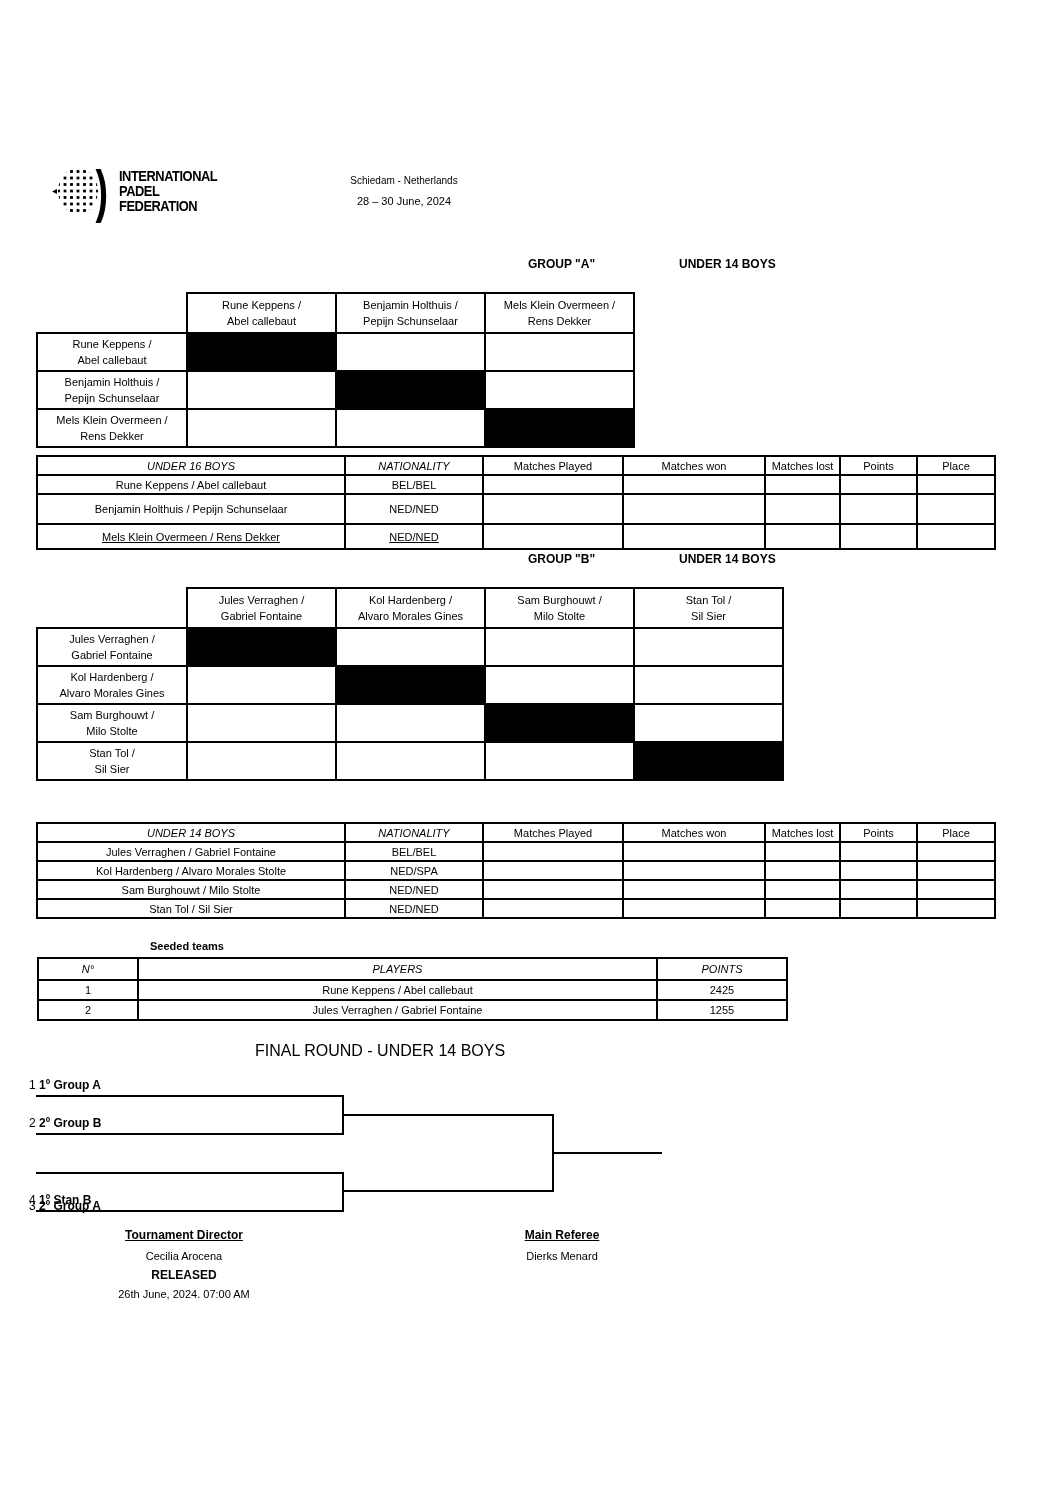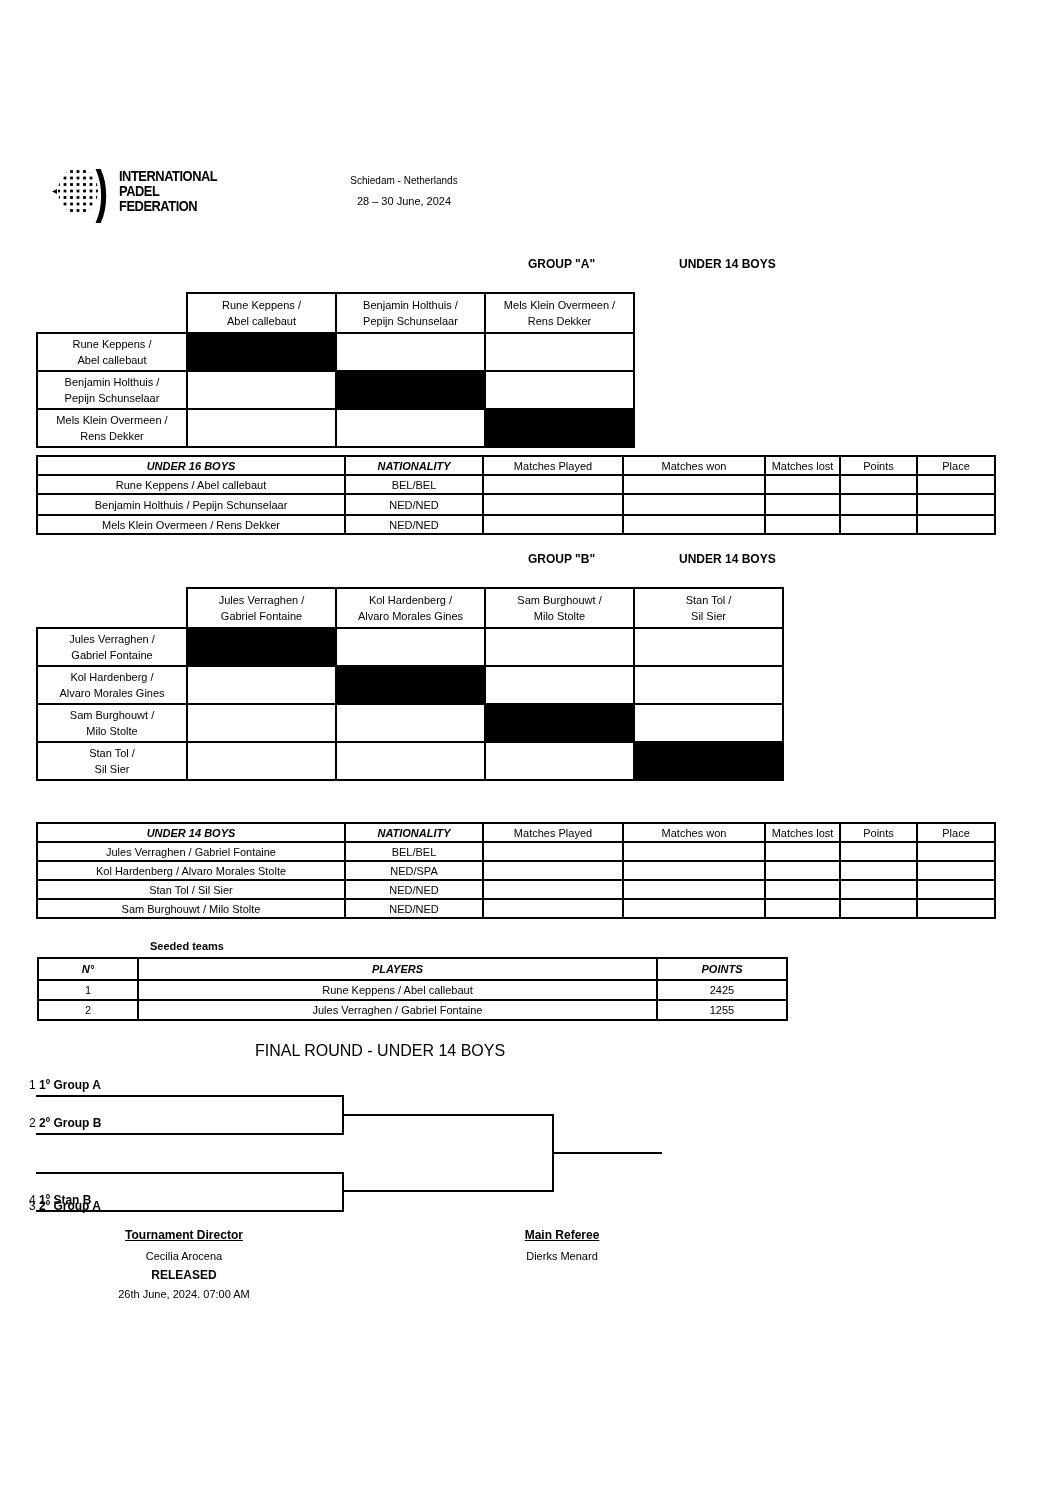--- a/index.html
+++ b/index.html
@@ -29,21 +29,21 @@
   table{border-collapse:collapse;table-layout:fixed;}
   .grid td{border:2px solid #000;text-align:center;vertical-align:middle;
            font-size:11px;line-height:16px;padding:0;}
   .grid td.blank{border:none;background:#fff;}
   .grid td.blk{background:#000;}
   .l{display:block;}
 
   
   .standings td,.seeded td{border:2px solid #000;text-align:center;vertical-align:middle;
            font-size:11px;padding:0;}
-  .bi{font-weight:bold;font-style:italic;border-radius:7px;}
+  .bi{font-weight:normal;font-style:italic;border-radius:7px;}
 
   
   .final-title{left:255px;top:1042px;width:300px;
                font-size:16px;font-weight:normal;}
   .bk-entry{font-size:12px;white-space:nowrap;}
   .bk-n{font-weight:normal;}
   .bk-l{font-weight:bold;}
   .hline{height:2px;background:#000;}
   .vline{width:2px;background:#000;}
 
@@ -155,30 +155,30 @@
     </tr>
     <tr style="height:19px;">
       <td>Rune Keppens / Abel callebaut</td>
       <td>BEL/BEL</td>
       <td></td>
           <td></td>
           <td></td>
           <td></td>
           <td></td>
     </tr>
-    <tr style="height:21px;">
+    <tr style="height:30px;">
       <td>Benjamin Holthuis / Pepijn Schunselaar</td>
       <td>NED/NED</td>
       <td></td>
           <td></td>
           <td></td>
           <td></td>
           <td></td>
     </tr>
-    <tr style="height:19px;">
+    <tr style="height:25px;text-decoration:underline;">
       <td>Mels Klein Overmeen / Rens Dekker</td>
       <td>NED/NED</td>
       <td></td>
           <td></td>
           <td></td>
           <td></td>
           <td></td>
     </tr>
   </tbody>
     </table>
@@ -289,30 +289,30 @@
     <tr style="height:19px;">
       <td>Kol Hardenberg / Alvaro Morales Stolte</td>
       <td>NED/SPA</td>
       <td></td>
           <td></td>
           <td></td>
           <td></td>
           <td></td>
     </tr>
     <tr style="height:19px;">
+      <td>Sam Burghouwt / Milo Stolte</td>
+      <td>NED/NED</td>
+      <td></td>
+          <td></td>
+          <td></td>
+          <td></td>
+          <td></td>
+    </tr>
+    <tr style="height:19px;">
       <td>Stan Tol / Sil Sier</td>
-      <td>NED/NED</td>
-      <td></td>
-          <td></td>
-          <td></td>
-          <td></td>
-          <td></td>
-    </tr>
-    <tr style="height:19px;">
-      <td>Sam Burghouwt / Milo Stolte</td>
       <td>NED/NED</td>
       <td></td>
           <td></td>
           <td></td>
           <td></td>
           <td></td>
     </tr>
   </tbody>
     </table>
 

